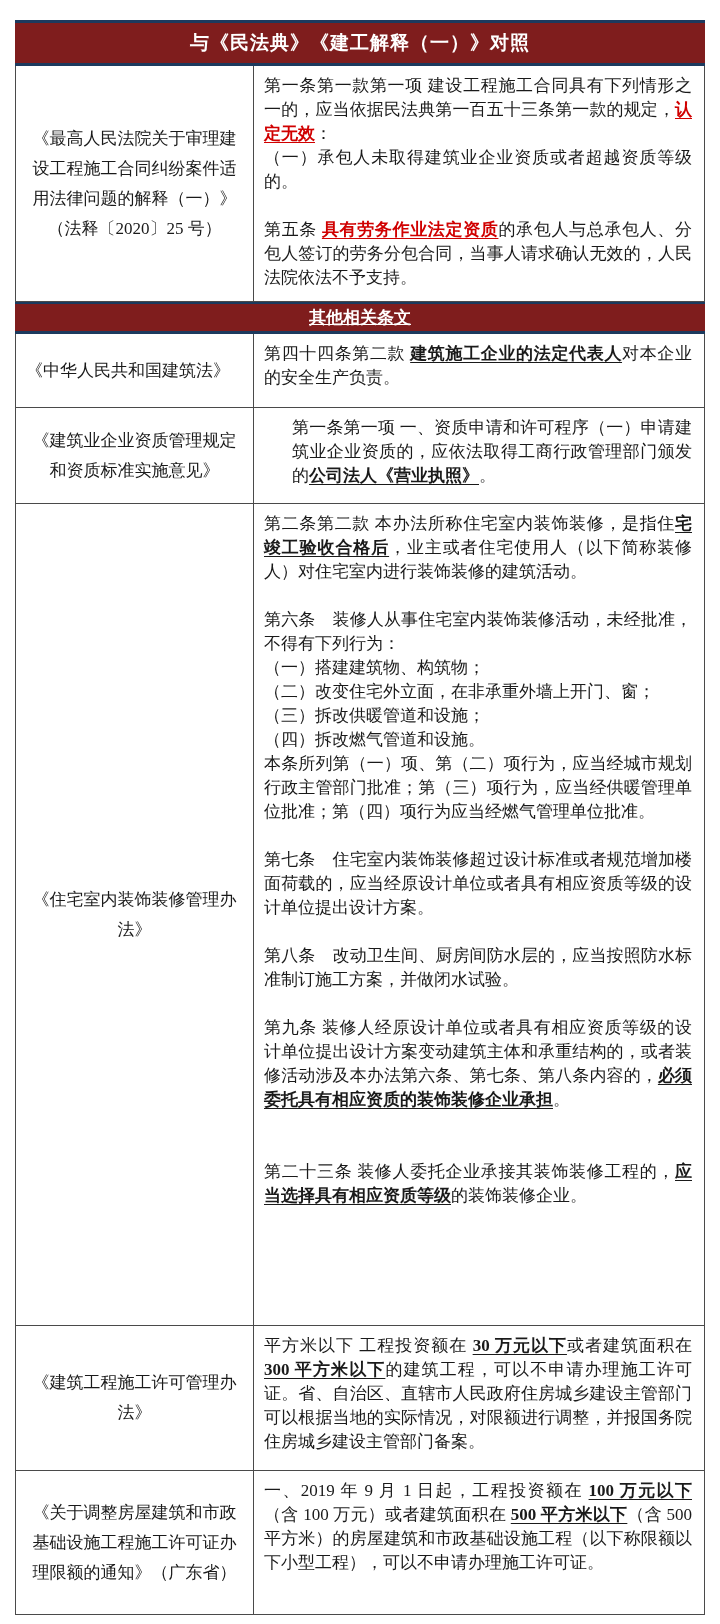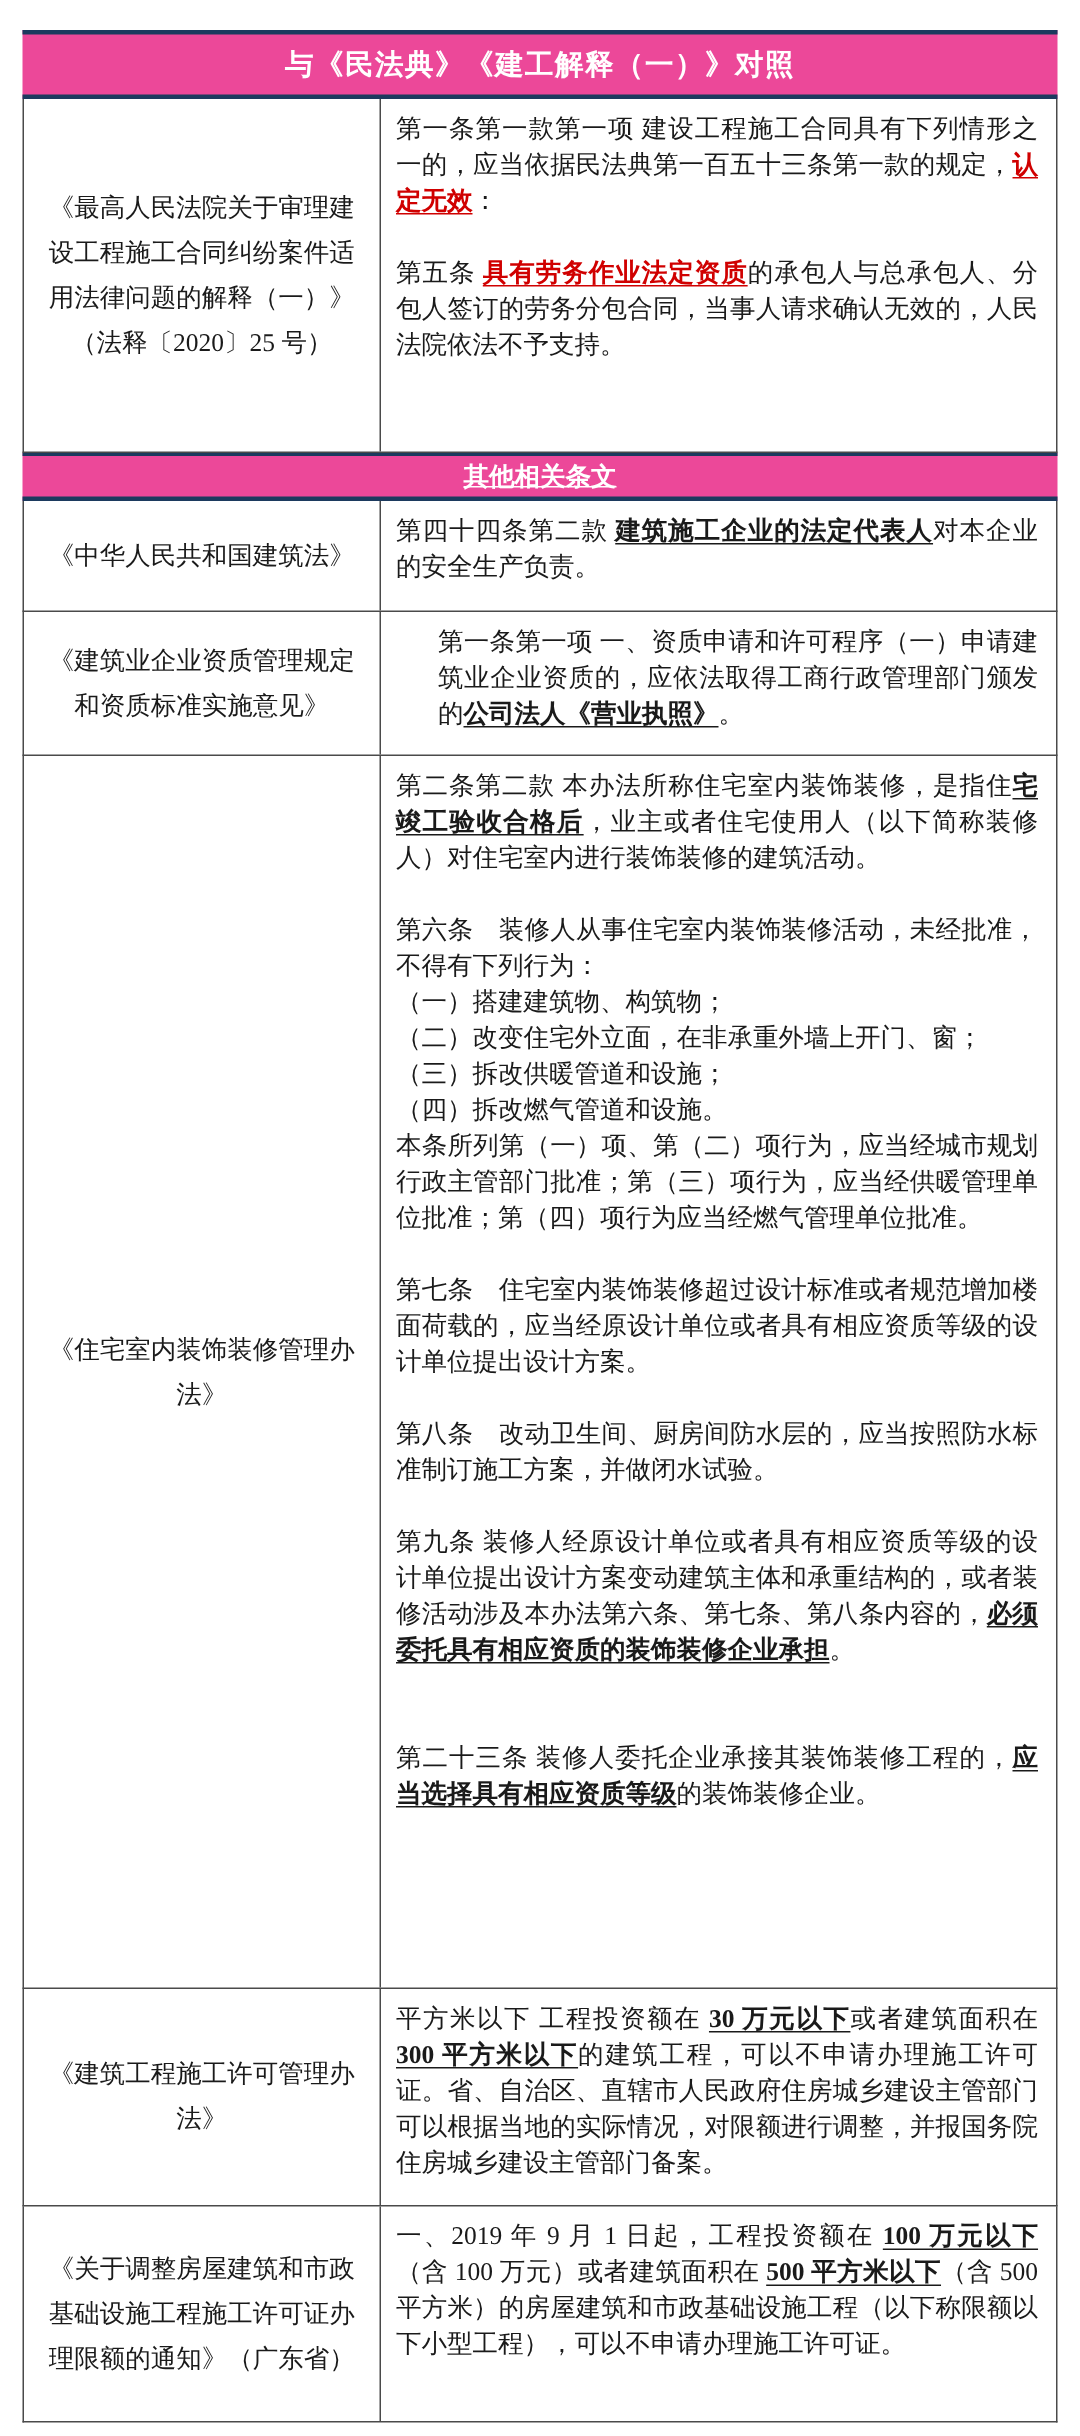--- a/index.html
+++ b/index.html
@@ -11,21 +11,21 @@
     color: #1a1a1a;
   }
   .page {
     width: 720px;
     min-height: 1624px;
     box-sizing: border-box;
     padding: 20px 15px 0 15px;
   }
   .doc-table { width: 690px; }
   .band {
-    background: #ec4899;
+    background: #7f1d1d;
     color: #ffffff;
     font-weight: bold;
     text-align: center;
     border-top: 3px solid #1C3A5E;
     border-bottom: 3px solid #1C3A5E;
   }
   .band1 { font-size: 19px; padding: 7px 0; letter-spacing: 1px; }
   .band2 { font-size: 17px; padding: 2px 0; border-top-width: 2px; text-decoration: underline; }
   .row {
     display: flex;
@@ -34,21 +34,21 @@
     border-bottom: 1px solid #4a4a4a;
     box-sizing: border-box;
   }
   .cell { box-sizing: border-box; }
   .cell.left {
     width: 238px;
     flex: 0 0 238px;
     border-right: 1px solid #4a4a4a;
     display: flex;
     align-items: center;
-    justify-content: center;
+    justify-content: flex-start;
     text-align: center;
     padding: 8px 10px;
     font-size: 17px;
     line-height: 30px;
   }
   .cell.right {
     flex: 1;
     padding: 8px 12px 8px 10px;
     font-size: 17px;
     line-height: 24px;
@@ -73,20 +73,21 @@
   <div class="doc-table">
 
     <div class="band band1">与《民法典》《建工解释（一）》对照</div>
 
     <div class="row r1">
       <div class="cell left">
         <div>《最高人民法院关于审理建设工程施工合同纠纷案件适用法律问题的解释（一）》（法释〔2020〕25 号）</div>
       </div>
       <div class="cell right">
           <p><span class="seg-n">第一条第一款第一项  建设工程施工合同具有下列情形之一的，应当依据民法典第一百五十三条第一款的规定，</span><span class="seg-rbu">认定无效</span><span class="seg-n">：</span></p>
+          <p><span class="seg-n">（一）承包人未取得建筑业企业资质或者超越资质等级的。</span></p>
           <p class="spacer"></p>
           <p><span class="seg-n">第五条 </span><span class="seg-rbu">具有劳务作业法定资质</span><span class="seg-n">的承包人与总承包人、分包人签订的劳务分包合同，当事人请求确认无效的，人民法院依法不予支持。</span></p>
         </div>
     </div>
 
     <div class="band band2">其他相关条文</div>
 
     <div class="row r2">
       <div class="cell left">
         <div>《中华人民共和国建筑法》</div>

